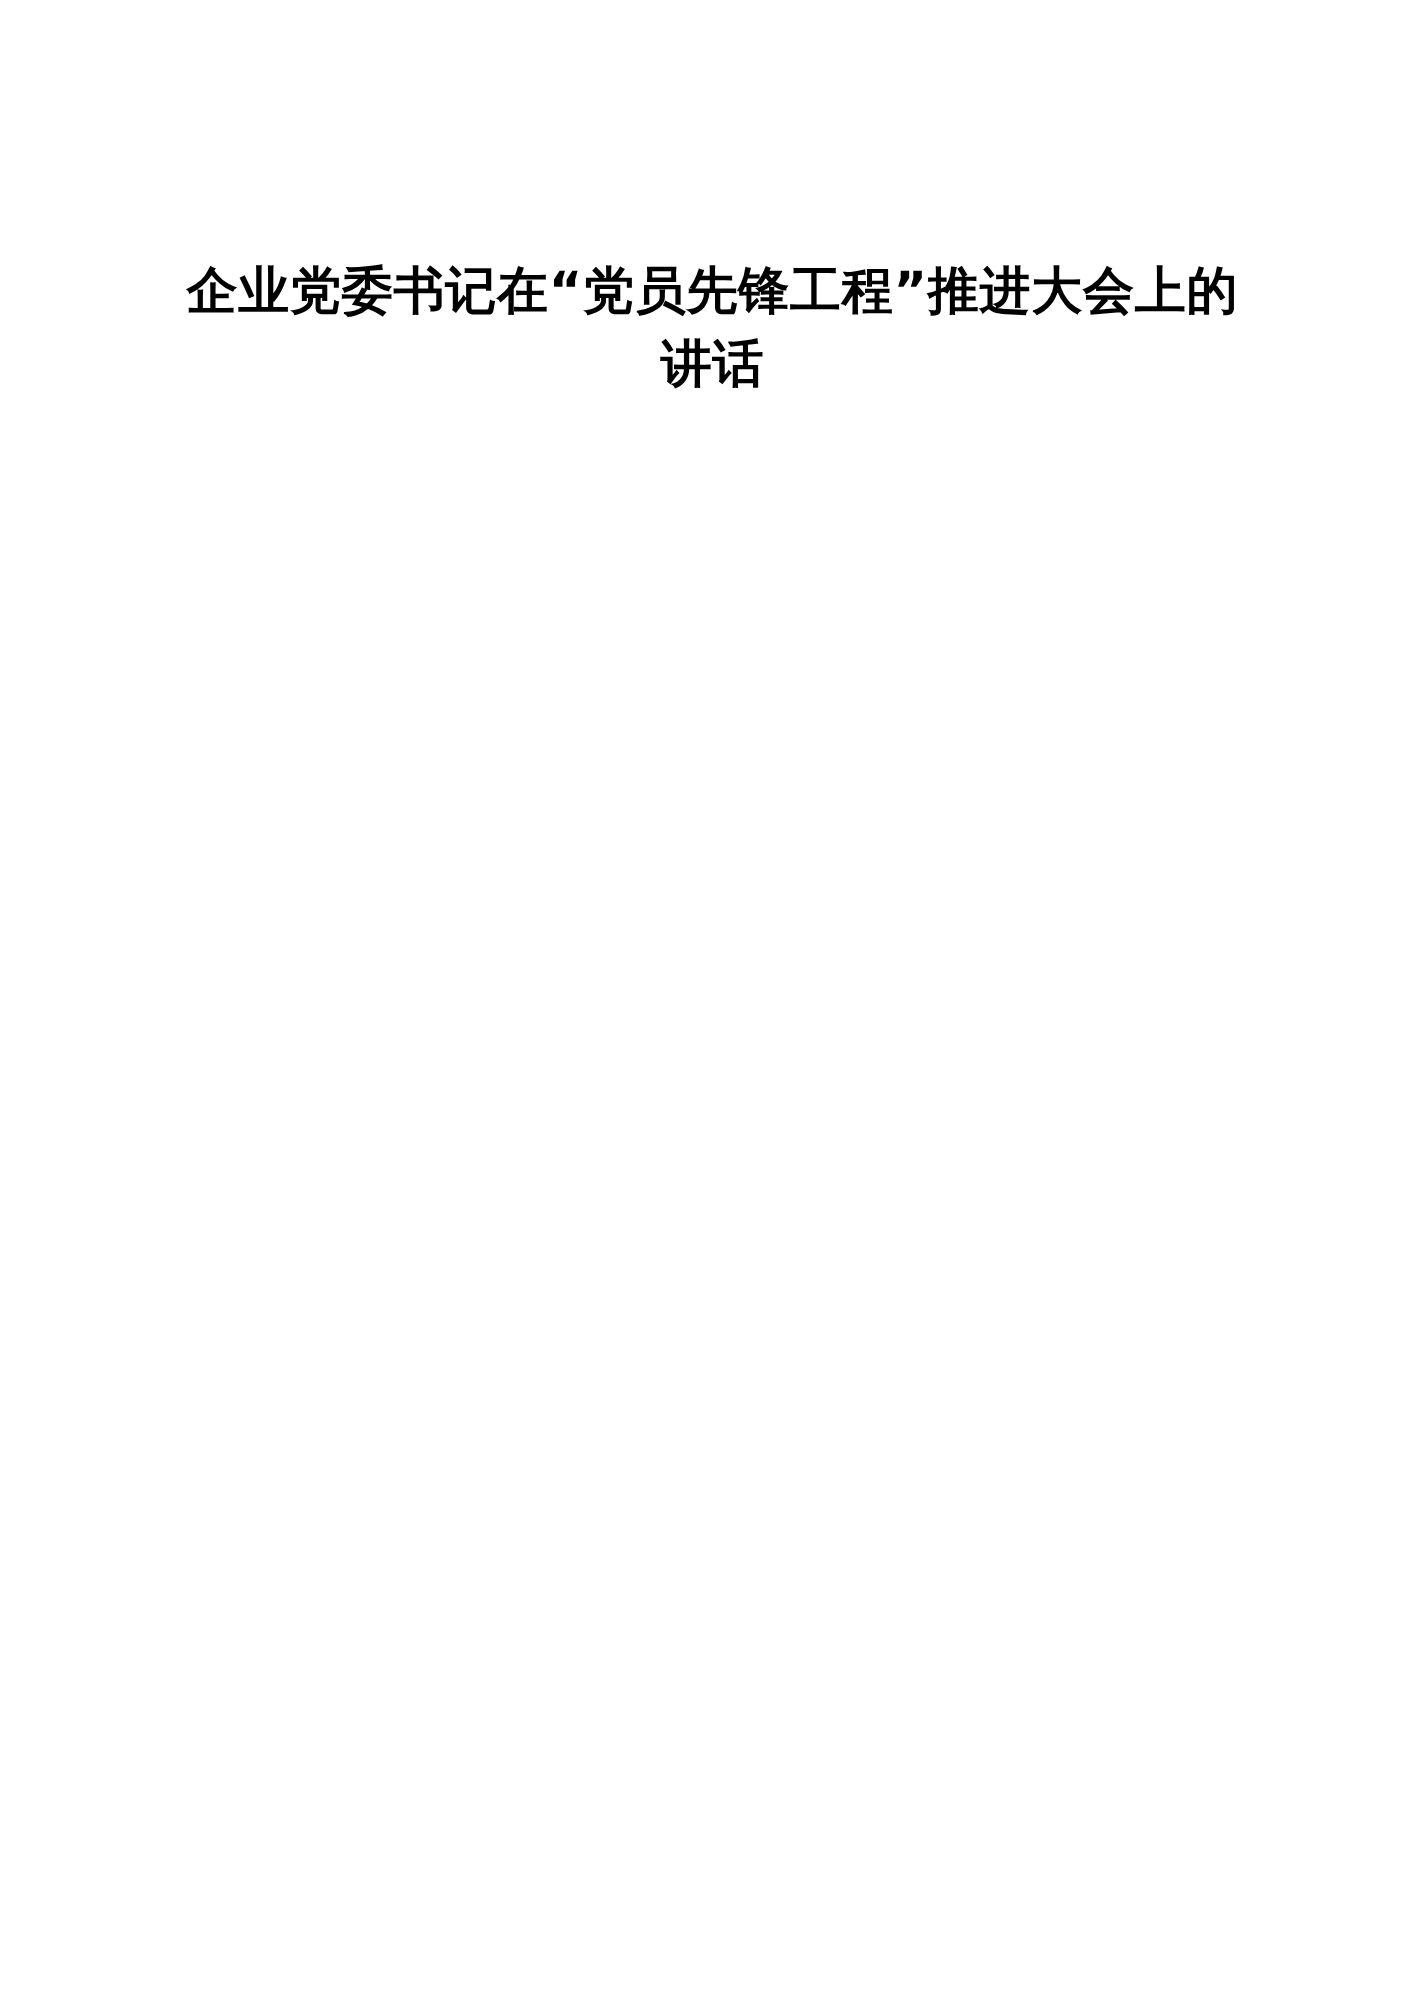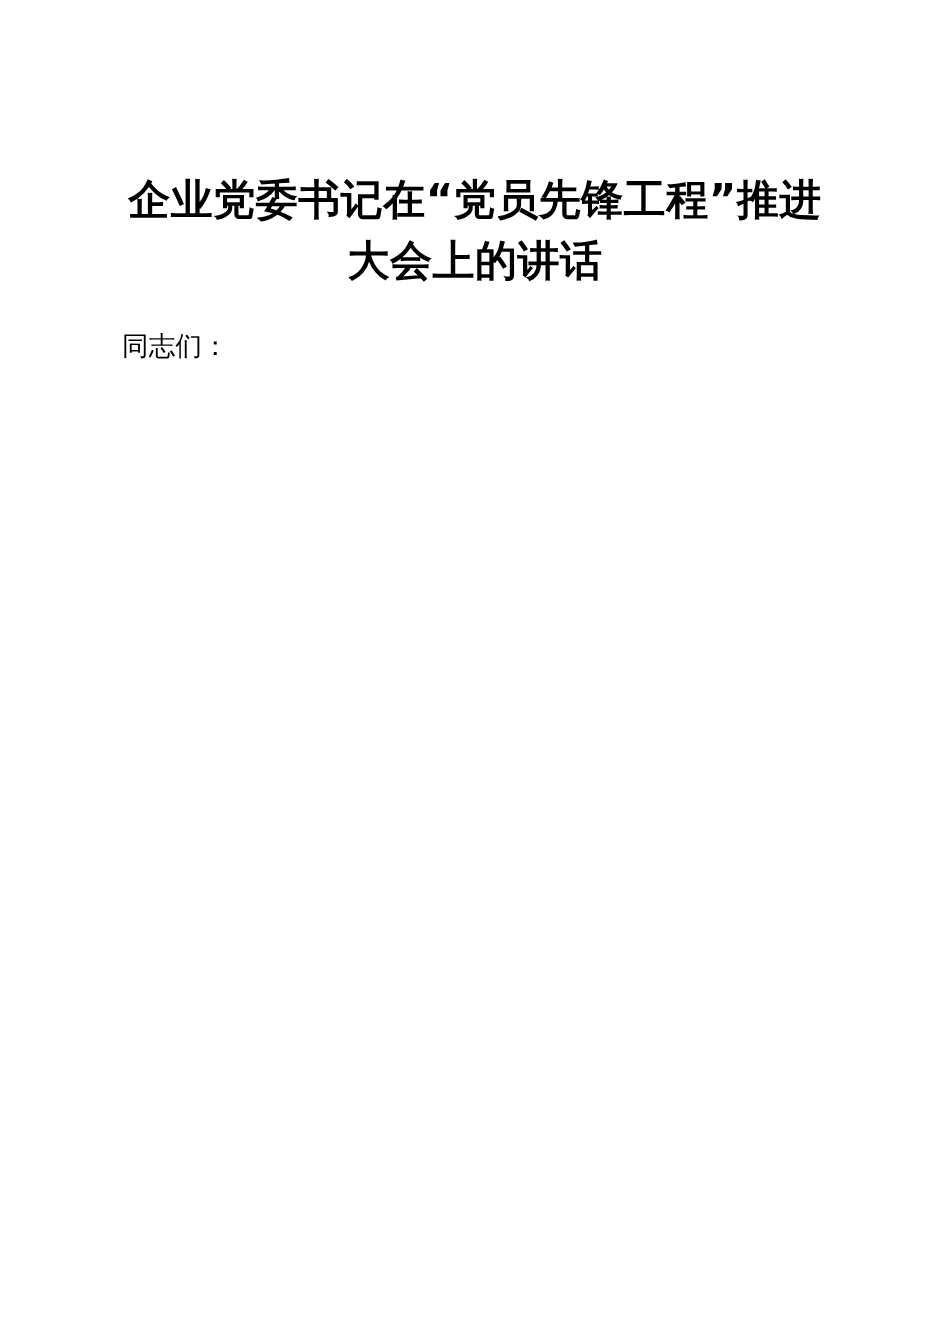--- a/index.html
+++ b/index.html
@@ -15,21 +15,21 @@
     overflow: hidden;
   }
   .page {
     box-sizing: border-box;
     width: 950px;
     height: 1344px;
     padding: 170px 122px 0 122px;
     background: #ffffff;
   }
   .doc-title {
-    font-size: 42px;
+    font-size: 34px;
     font-weight: bold;
     line-height: 1.45;
     text-align: center;
     letter-spacing: 0.5px;
     margin: 0 0 30px 0;
     font-family: "DejaVu Sans", "Liberation Sans", sans-serif;
   }
   .para {
     font-size: 26.5px;
     line-height: 1.82;
@@ -44,14 +44,13 @@
   .para.salutation {
     text-indent: 0;
   }
 </style>
 </head>
 <body>
 
 <div class="page">
   <h1 class="doc-title">企业党委书记在“党员先锋工程”推进大会上的讲话</h1>
 
-  <p class="para salutation">同志们：</p>
 </div>
 
 </body></html>

